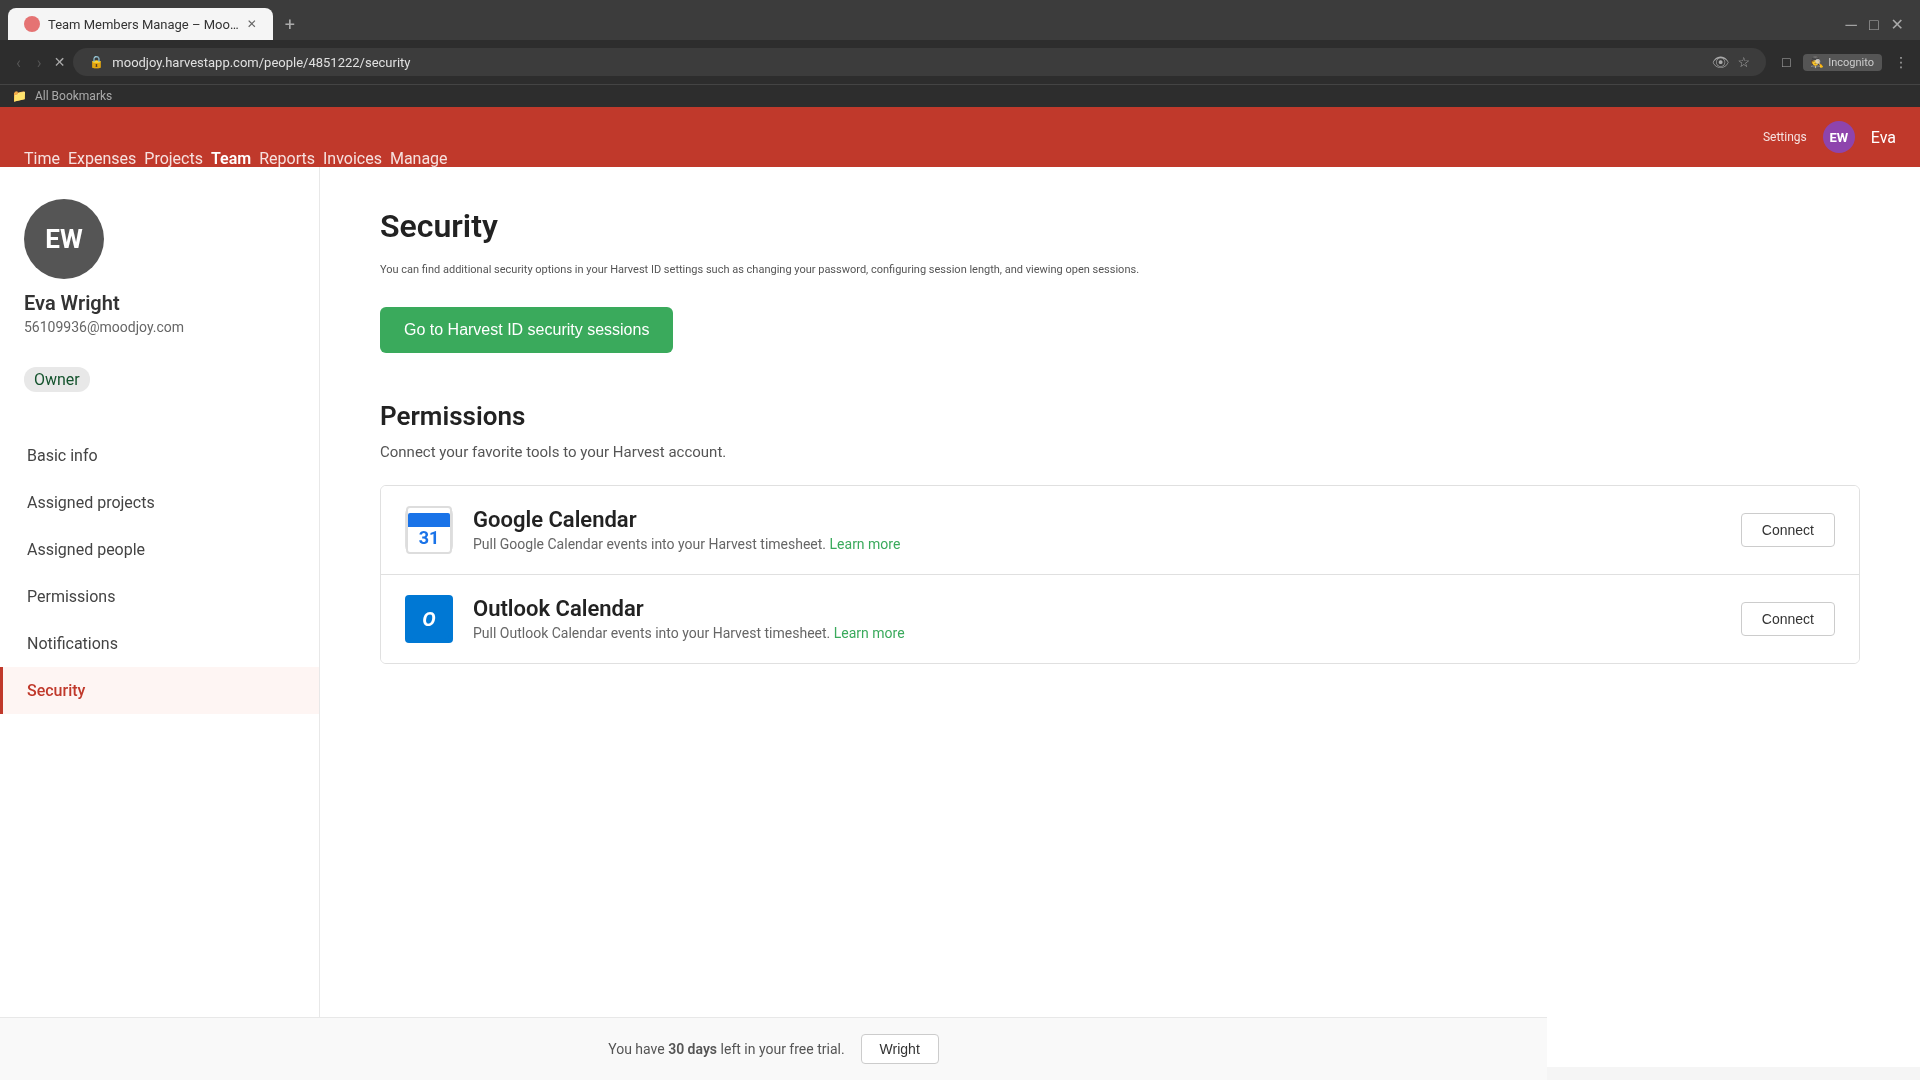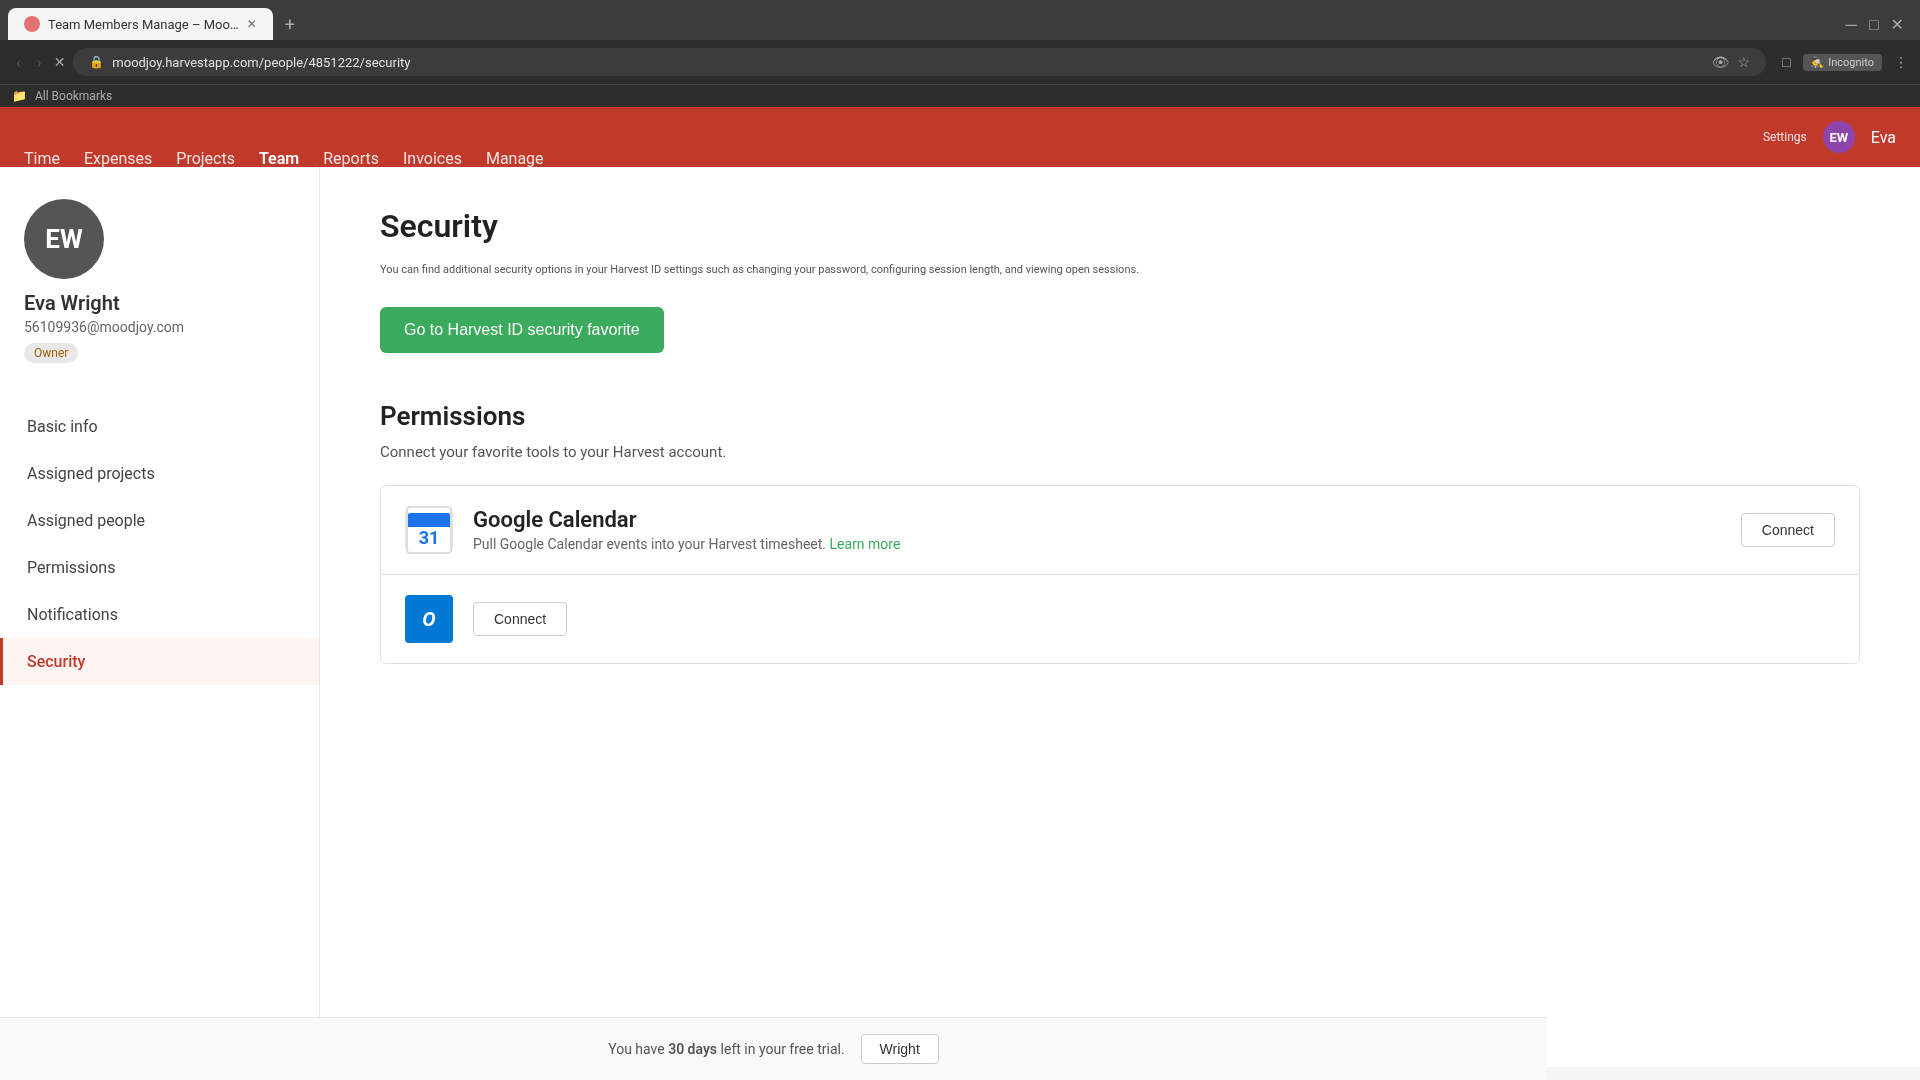--- a/index.html
+++ b/index.html
@@ -27,38 +27,38 @@
     .browser-action-btn { color: #aaa; font-size: 14px; cursor: pointer; }
     .incognito-badge { background: #555; color: #ccc; font-size: 11px; padding: 2px 8px; border-radius: 4px; display: flex; align-items: center; gap: 4px; }
     .bookmarks-bar { background: #2d2d2d; padding: 4px 12px; border-top: 1px solid #444; display: flex; align-items: center; gap: 8px; }
     .bookmarks-label { color: #aaa; font-size: 12px; }
 
     
     .app { background: white; width: 1920px; }
 
     
     .top-nav { background: #c0392b; display: flex; align-items: center; padding: 0 24px; height: 60px; }
-    .nav-links { display: flex; align-items: flex-start; gap: 24px; flex: 1; margin-top: 43px; }
+    .nav-links { display: flex; align-items: flex-start; gap: 8px; flex: 1; margin-top: 43px; }
     .nav-link { color: rgba(255,255,255,0.85); font-size: 16px; text-decoration: none; cursor: pointer; padding: 4px 0; }
     .nav-link.active { color: white; font-weight: 600; }
     .nav-right { display: flex; align-items: center; gap: 16px; margin-left: auto; }
     .settings-link { color: rgba(255,255,255,0.85); font-size: 12px; cursor: pointer; }
     .user-avatar-nav { width: 32px; height: 32px; border-radius: 50%; background: #8e44ad; display: flex; align-items: center; justify-content: center; color: white; font-size: 13px; font-weight: bold; }
     .user-name-nav { color: white; font-size: 16px; cursor: pointer; }
 
     
     .page-layout { display: flex; min-height: 900px; }
 
     
     .sidebar { width: 320px; padding: 32px 0; border-right: 1px solid #e8e8e8; background: white; }
     .user-profile { padding: 0 24px 32px; display: flex; flex-direction: column; align-items: flex-start; }
     .user-avatar-large { width: 80px; height: 80px; border-radius: 50%; background: #555; display: flex; align-items: center; justify-content: center; color: white; font-size: 26px; font-weight: bold; margin-bottom: 12px; }
     .user-full-name { font-size: 20px; font-weight: 600; color: #333; margin-bottom: 4px; }
     .user-email { font-size: 14px; color: #666; margin-bottom: 8px; }
-    .owner-badge { background: #e8e8e8; color: #a16207; font-size: 12px; padding: 3px 10px; border-radius: 12px; }
+    .owner-badge { background: #e8e8e8; color: #14532d; font-size: 16px; padding: 3px 10px; border-radius: 12px; margin-top: 24px; }
 
     .sidebar-nav { margin-top: 8px; }
     .sidebar-nav-item { display: block; padding: 14px 24px; font-size: 16px; color: #444; cursor: pointer; text-decoration: none; border-left: 3px solid transparent; }
     .sidebar-nav-item.active { background: #fef5f3; color: #c0392b; border-left: 3px solid #c0392b; font-weight: 500; }
 
     
     .main-content { flex: 1; padding: 40px 60px; background: white; }
 
     .page-title { font-size: 32px; font-weight: 600; color: #222; margin-bottom: 16px; }
     .page-description { font-size: 11px; color: #555; line-height: 1.6; margin-bottom: 28px; max-width: 850px; }
@@ -175,21 +175,21 @@
         <a class="sidebar-nav-item">Assigned people</a>
         <a class="sidebar-nav-item">Permissions</a>
         <a class="sidebar-nav-item">Notifications</a>
         <a class="sidebar-nav-item active">Security</a>
       </nav>
     </aside>
 
     <main class="main-content">
       <h1 class="page-title">Security</h1>
       <p class="page-description">You can find additional security options in your Harvest ID settings such as changing your password, configuring session length, and viewing open sessions.</p>
-      <button class="harvest-id-btn">Go to Harvest ID security favorite</button>
+      <button class="harvest-id-btn">Go to Harvest ID security sessions</button>
 
       <h2 class="section-title">Permissions</h2>
       <p class="section-description">Connect your favorite tools to your Harvest account.</p>
 
       <div class="integrations-list">
 
         <div class="integration-item">
           <div class="integration-icon google">
             <div class="gcal-body">
               <div class="gcal-top"></div>
@@ -203,20 +203,27 @@
               <a href="#">Learn more</a>
             </div>
           </div>
           <button class="connect-btn">Connect</button>
         </div>
 
         <div class="integration-item">
           <div class="integration-icon outlook">
             <div class="outlook-icon-inner">
               <span class="outlook-letter">O</span>
+            </div>
+          </div>
+          <div class="integration-info">
+            <div class="integration-name">Outlook Calendar</div>
+            <div class="integration-desc">
+              <span>Pull Outlook Calendar events into your Harvest timesheet.</span>
+              <a href="#">Learn more</a>
             </div>
           </div>
           <button class="connect-btn">Connect</button>
         </div>
       </div>
     </main>
   </div>
 </div>
 
 <div class="trial-bar">

